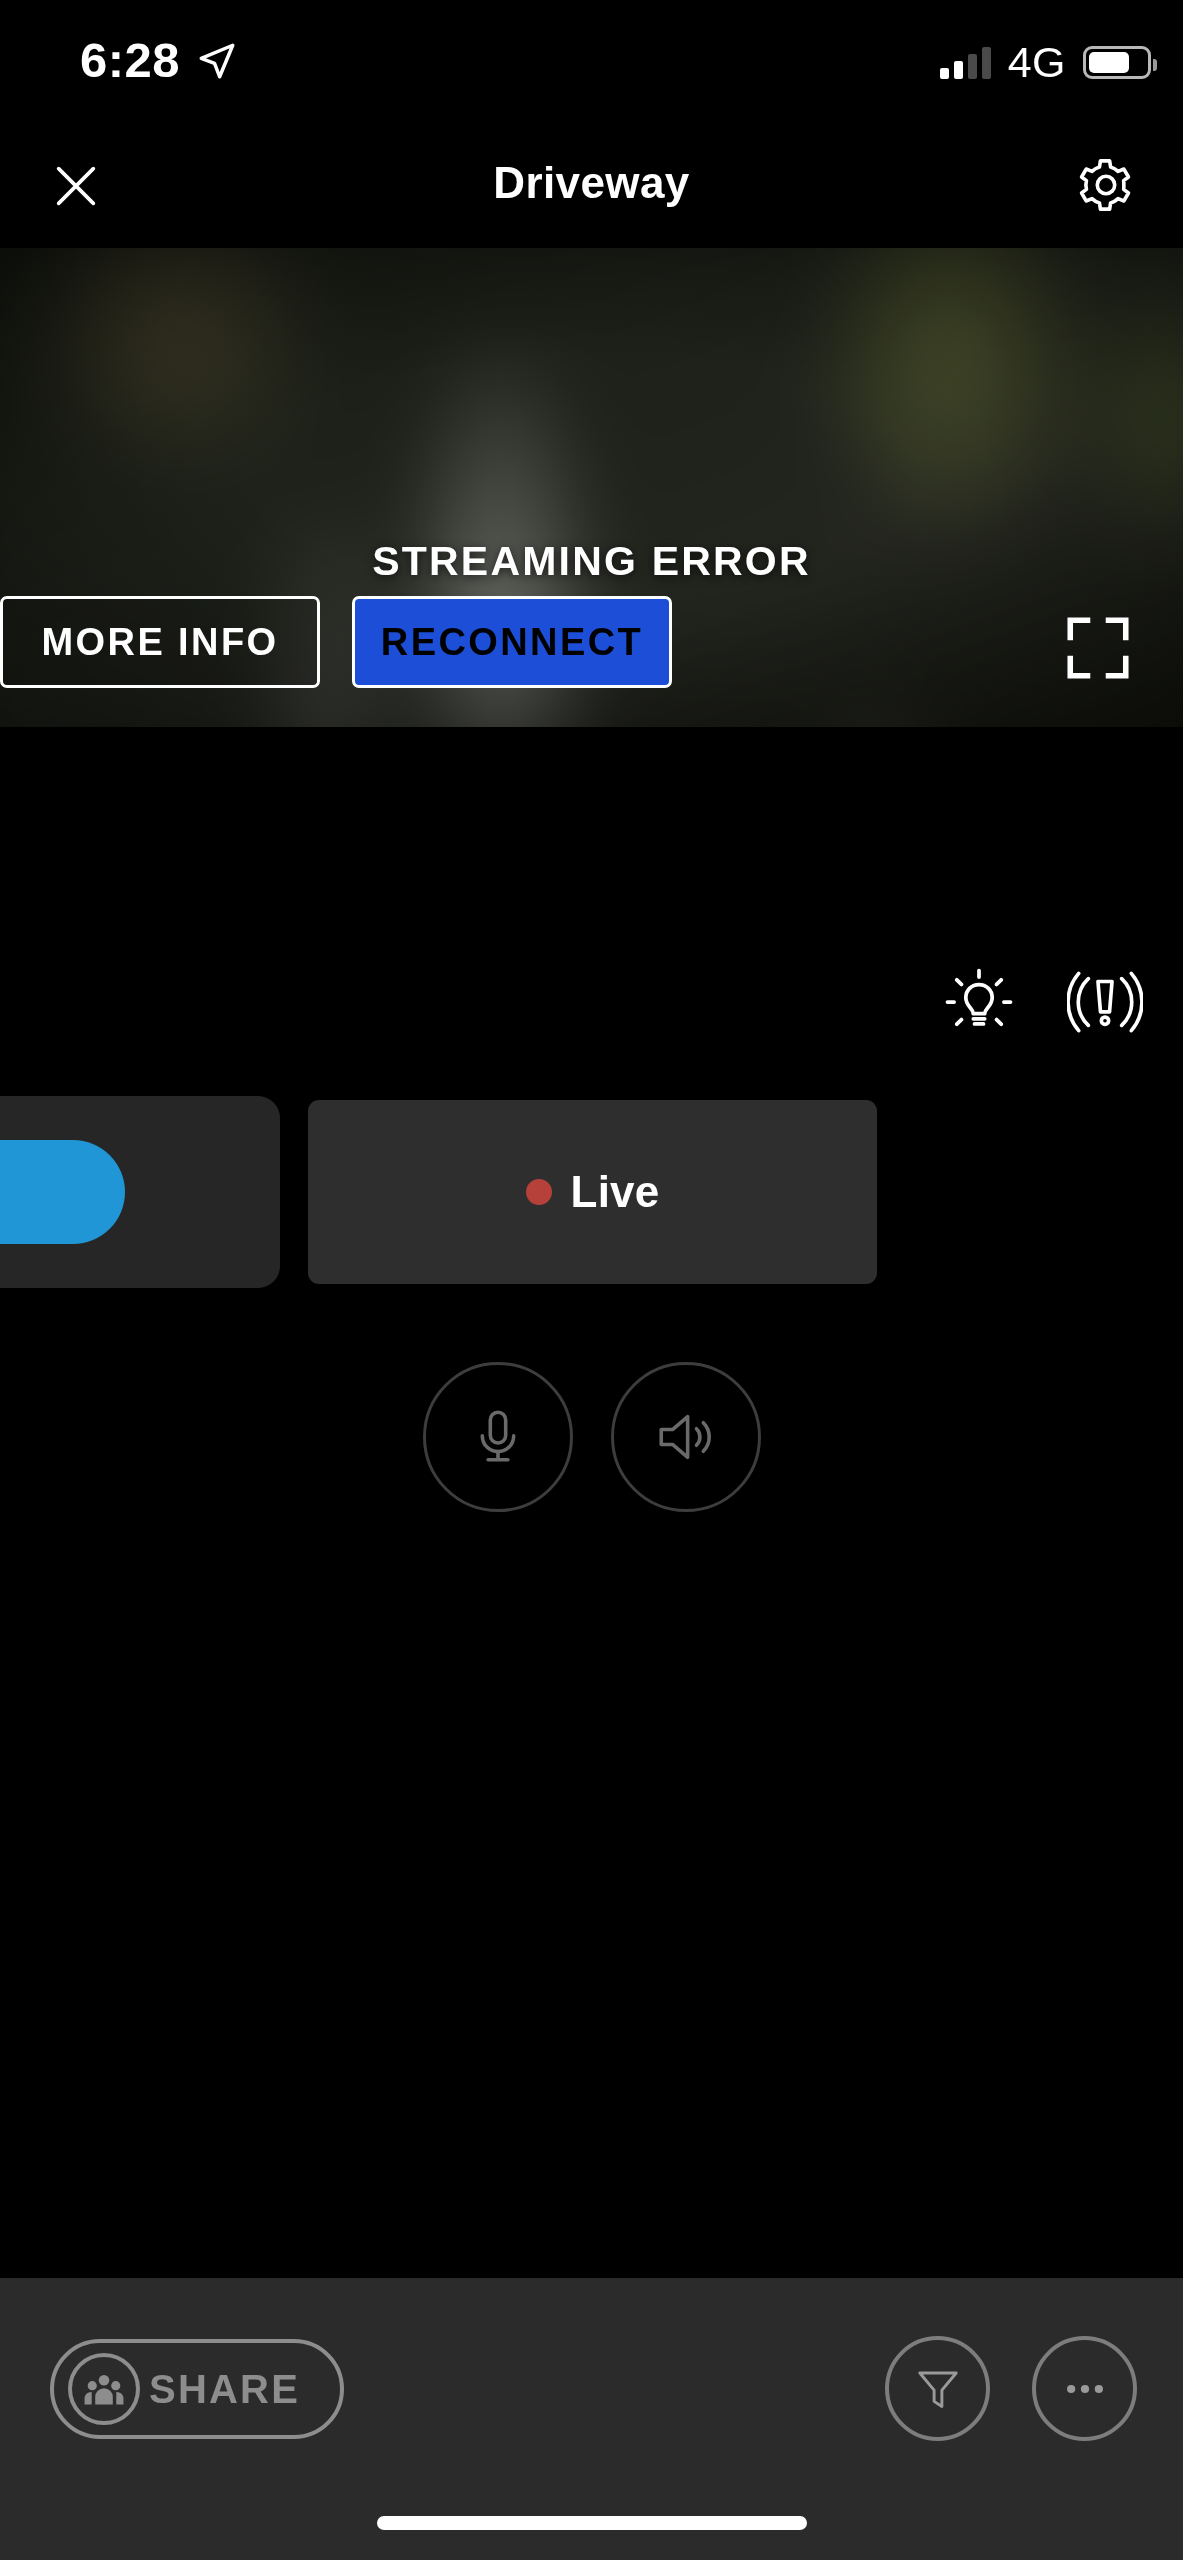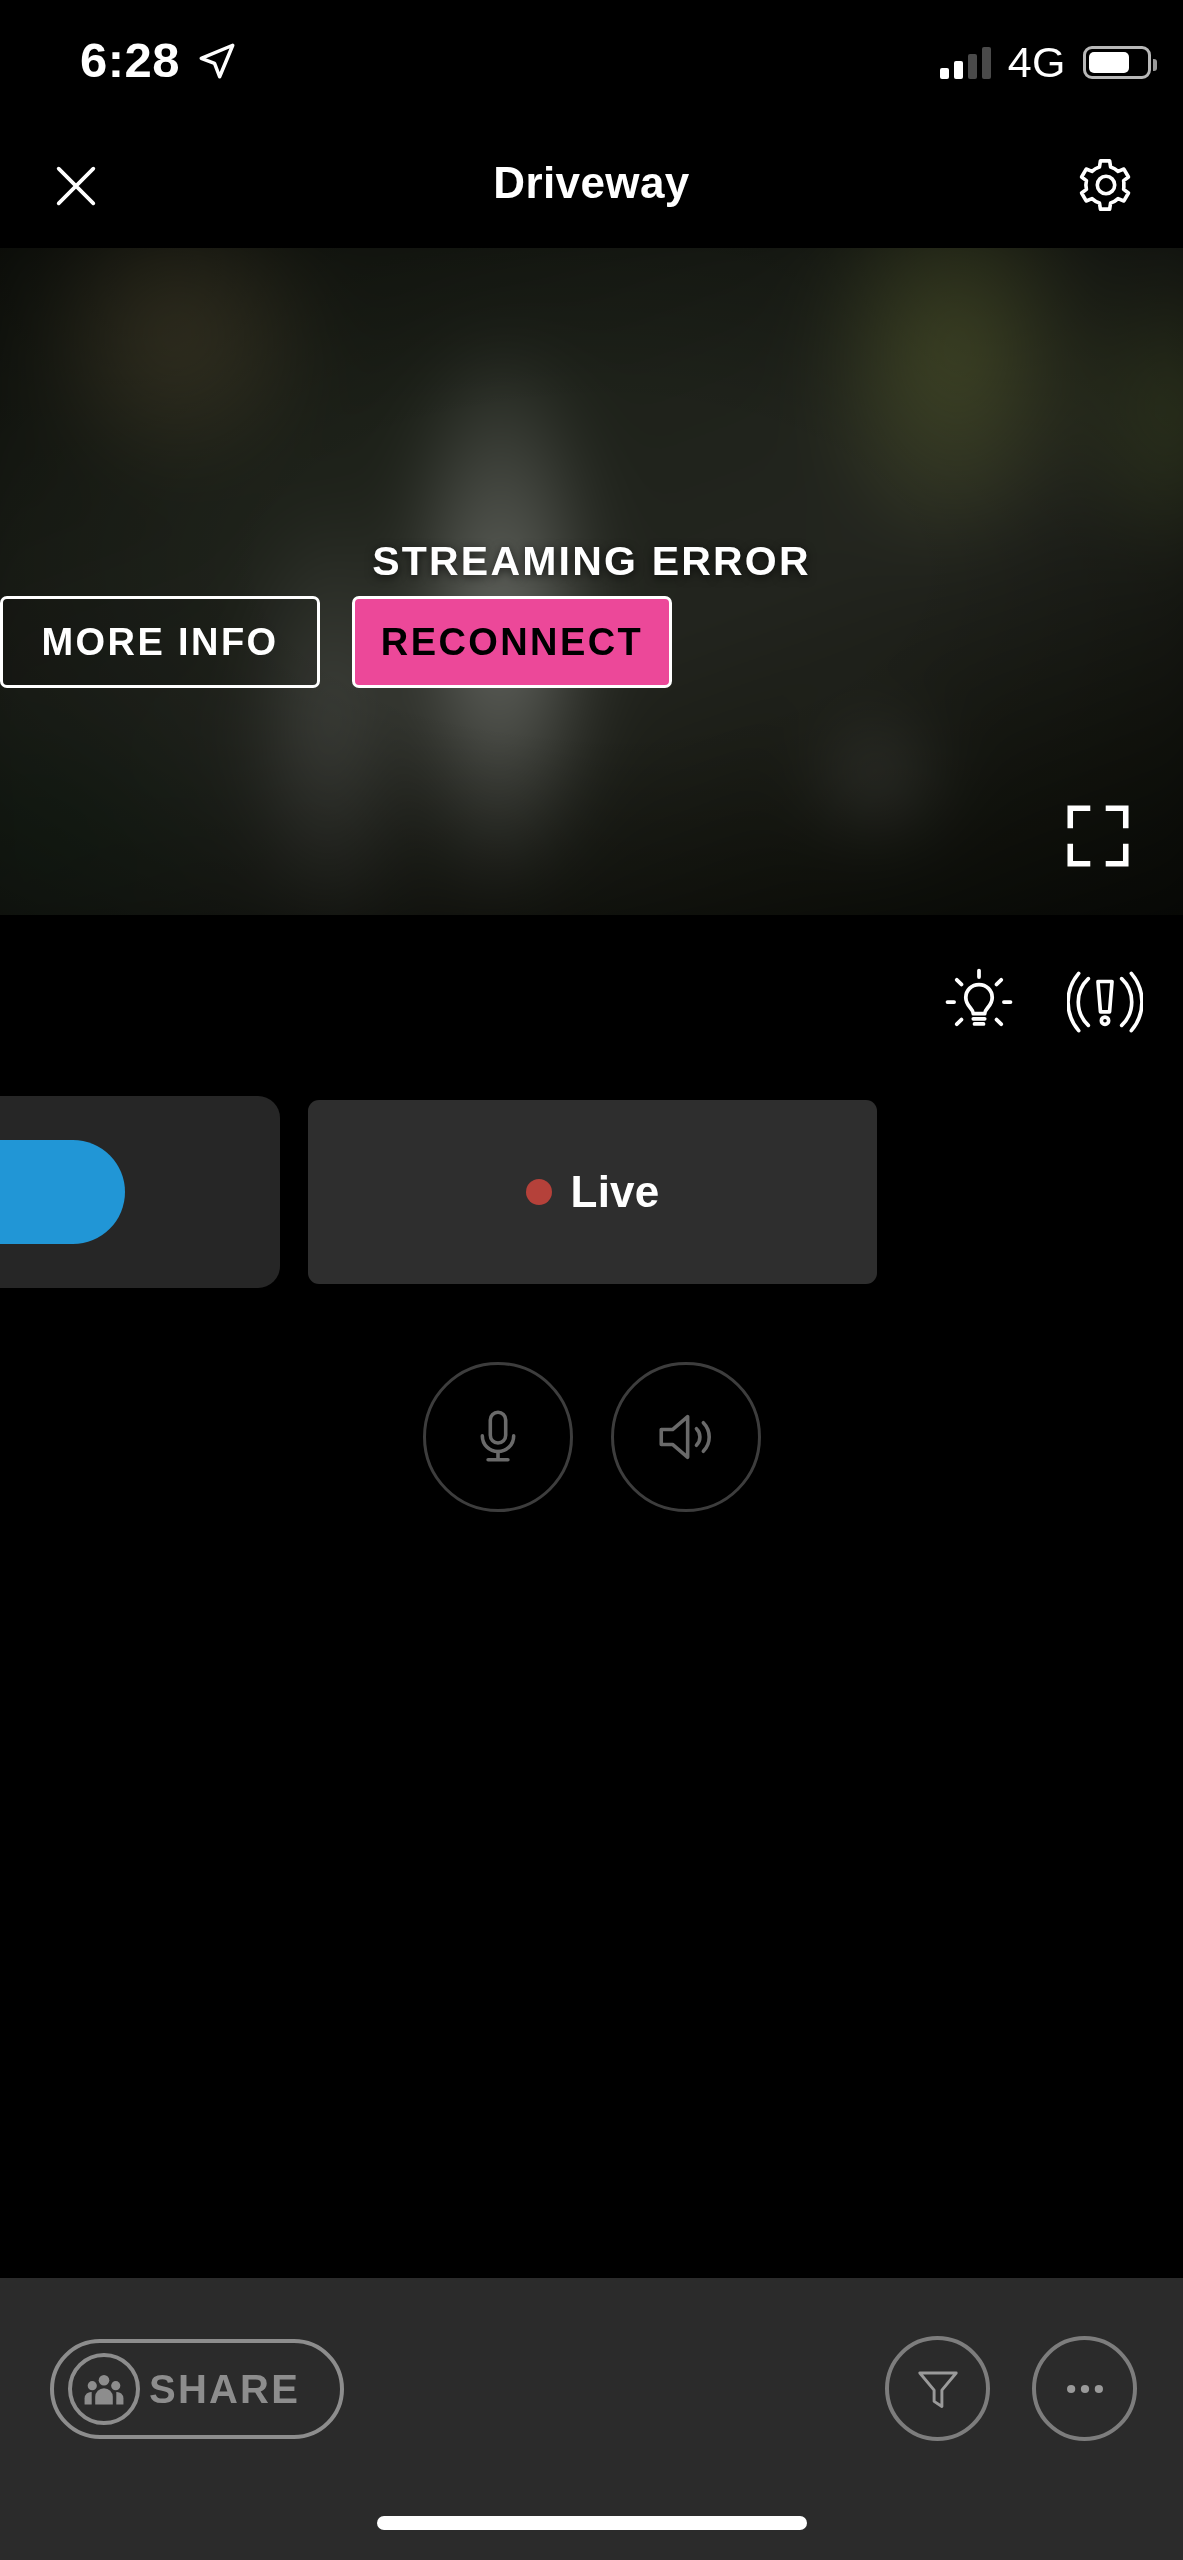--- a/index.html
+++ b/index.html
@@ -71,21 +71,21 @@
     display:flex; align-items:center; justify-content:center;
     font-size:44px; font-weight:600; color:#fff; letter-spacing:0.4px;
   }
   #nav-gear {
     position:absolute; right:48px; top:38px; width:58px; height:58px;
     cursor:pointer;
   }
 
   
   #video {
-    position:absolute; left:0; top:248px; width:1183px; height:667px;
+    position:absolute; left:0; top:248px; width:1183px; height:479px;
     overflow:hidden;
     background:#0d1109;
     text-decoration:underline;
   }
   #video-bg {
     position:absolute; left:-60px; top:-60px;
     width:1303px; height:787px;
     background:
       radial-gradient(circle 230px at 18% 18%, rgba(78,72,48,0.75), transparent 70%),
       radial-gradient(ellipse 210px 300px at 78% 20%, rgba(96,104,52,0.70), transparent 72%),
@@ -117,21 +117,21 @@
     display:flex; align-items:center; justify-content:center;
     border:3px solid #fff; border-radius:7px;
     background:rgba(0,0,0,0.08);
     color:#fff; font-size:38px; font-weight:700; letter-spacing:2.4px;
     cursor:pointer;
   }
   #btn-reconnect {
     min-width:320px; height:92px;
     display:flex; align-items:center; justify-content:center;
     border:3px solid #fff; border-radius:7px;
-    background:#ec4899;
+    background:#1d4ed8;
     color:#000; font-size:38px; font-weight:700; letter-spacing:2.4px;
     cursor:pointer;
   }
   #btn-fullscreen {
     position:absolute; right:48px; bottom:42px;
     width:74px; height:74px; cursor:pointer;
   }
 
   
   #quick-actions {

